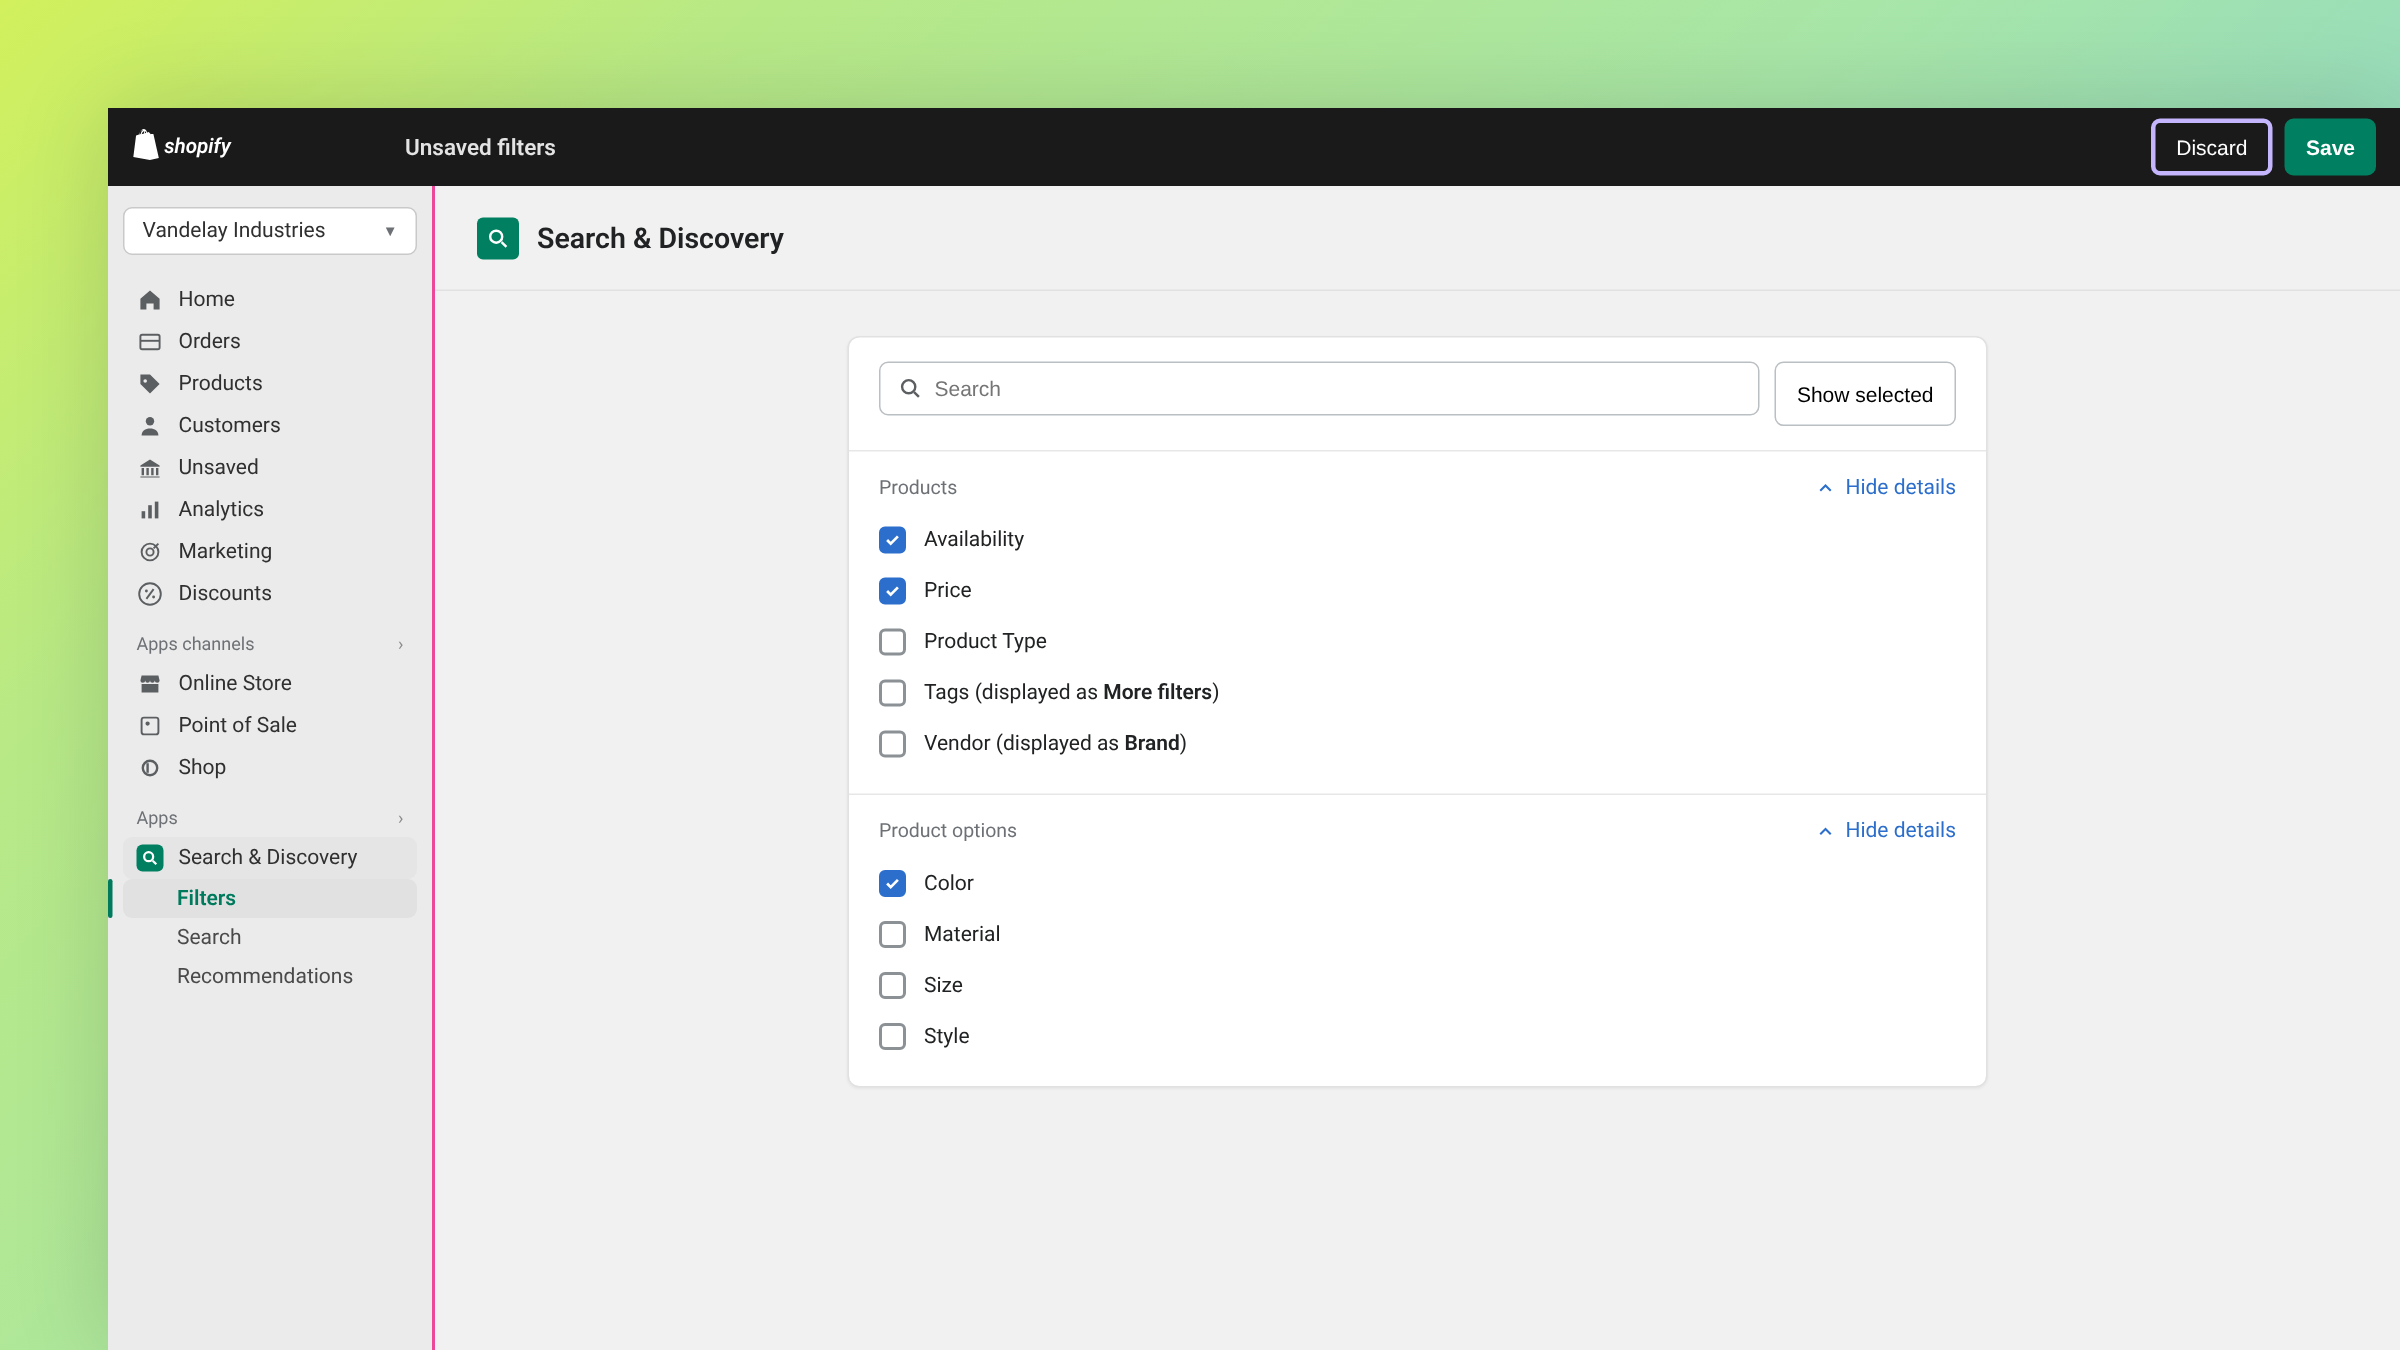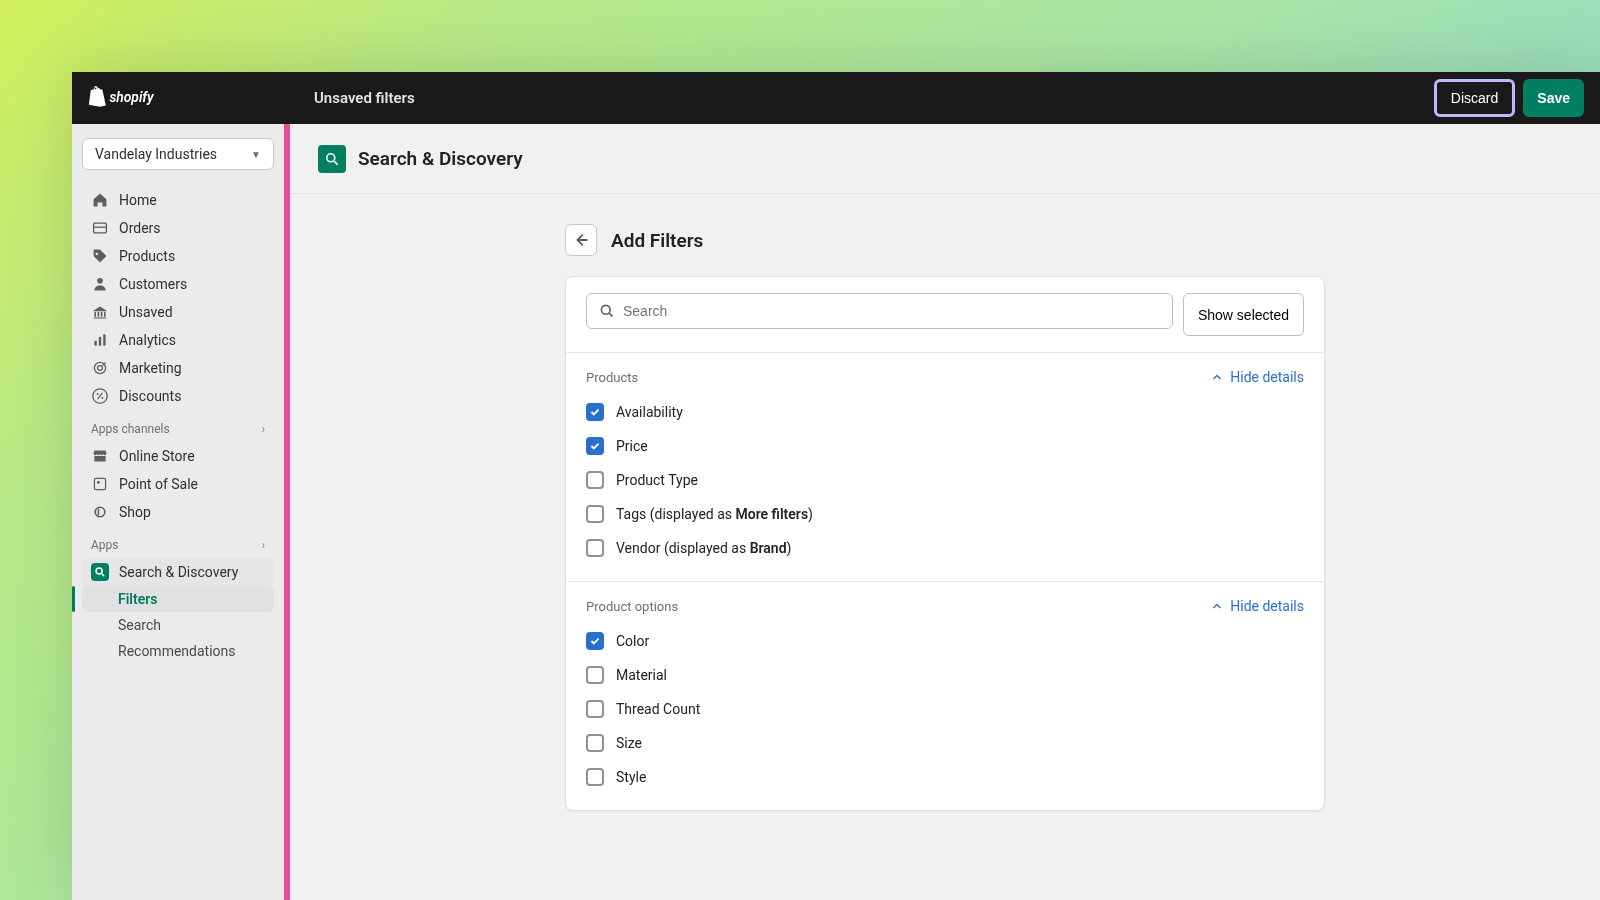--- a/index.html
+++ b/index.html
@@ -35,38 +35,38 @@
   align-items: center;
   gap: 4px;
   color: white;
   font-weight: 600;
 }
 .logo svg { width: 90px; height: 26px; }
 .topbar-title {
   color: #e3e3e3;
   font-weight: 600;
   font-size: 15px;
-  margin-left: 120px;
+  margin-left: 76px;
 }
 .topbar-actions { margin-left: auto; display: flex; gap: 8px; }
 .btn {
   border-radius: 6px;
   padding: 8px 14px;
   font-size: 14px;
   font-weight: 500;
   border: none;
   cursor: pointer;
 }
 .btn-discard { background: #1a1a1a; border: 3px solid #c4b5fd; color: white; }
 .btn-save { background: #008060; color: white; font-weight: 600; }
 .body { display: flex; flex: 1; min-height: 0; }
 .sidebar {
   width: 218px;
   background: #ebebeb;
-  border-right: 6px solid #ec4899;
+  border-right: 2px solid #ec4899;
   padding: 14px 10px;
   display: flex;
   flex-direction: column;
   gap: 2px;
 }
 .store-select {
   background: white;
   border: 1px solid #c9c9c9;
   border-radius: 6px;
   padding: 7px 12px;
@@ -421,28 +421,20 @@
           <svg width="16" height="16" viewBox="0 0 20 20" fill="none" stroke="white" stroke-width="2">
             <circle cx="8.5" cy="8.5" r="5"></circle>
               <path d="M13 13l4 4"></path>
           </svg>
         </span>
         <h1>Search &amp; Discovery</h1>
       </div>
 
       <div class="content">
         <div class="card-stack">
-          <div class="subpage-header">
-            <button class="back-btn">
-              <svg width="18" height="18" viewBox="0 0 20 20" fill="none" stroke="#5c5f62" stroke-width="2">
-                <path d="M12 4l-6 6 6 6M6 10h11"></path>
-              </svg>
-            </button>
-            <h2>Add Filters</h2>
-          </div>
 
           <div class="card">
             <div class="card-section">
               <div class="search-row">
                 <div class="search-field">
                   <span class="sicon">
                     <svg width="16" height="16" viewBox="0 0 20 20" fill="none" stroke="#5c5f62" stroke-width="2">
                       <circle cx="8.5" cy="8.5" r="5.5"></circle>
                         <path d="M13 13l4 4"></path>
                     </svg>
@@ -510,24 +502,20 @@
                       </svg>
                     </span>
                     <span class="displayed-as">Color</span>
                   </div>
                   <div class="filter-row">
                     <span class="chk"></span>
                     <span class="displayed-as">Material</span>
                   </div>
                   <div class="filter-row">
                     <span class="chk"></span>
-                    <span class="displayed-as">Thread Count</span>
-                  </div>
-                  <div class="filter-row">
-                    <span class="chk"></span>
                     <span class="displayed-as">Size</span>
                   </div>
                   <div class="filter-row">
                     <span class="chk"></span>
                     <span class="displayed-as">Style</span>
                   </div>
                 </div>
               </div>
           </div>
         </div>

